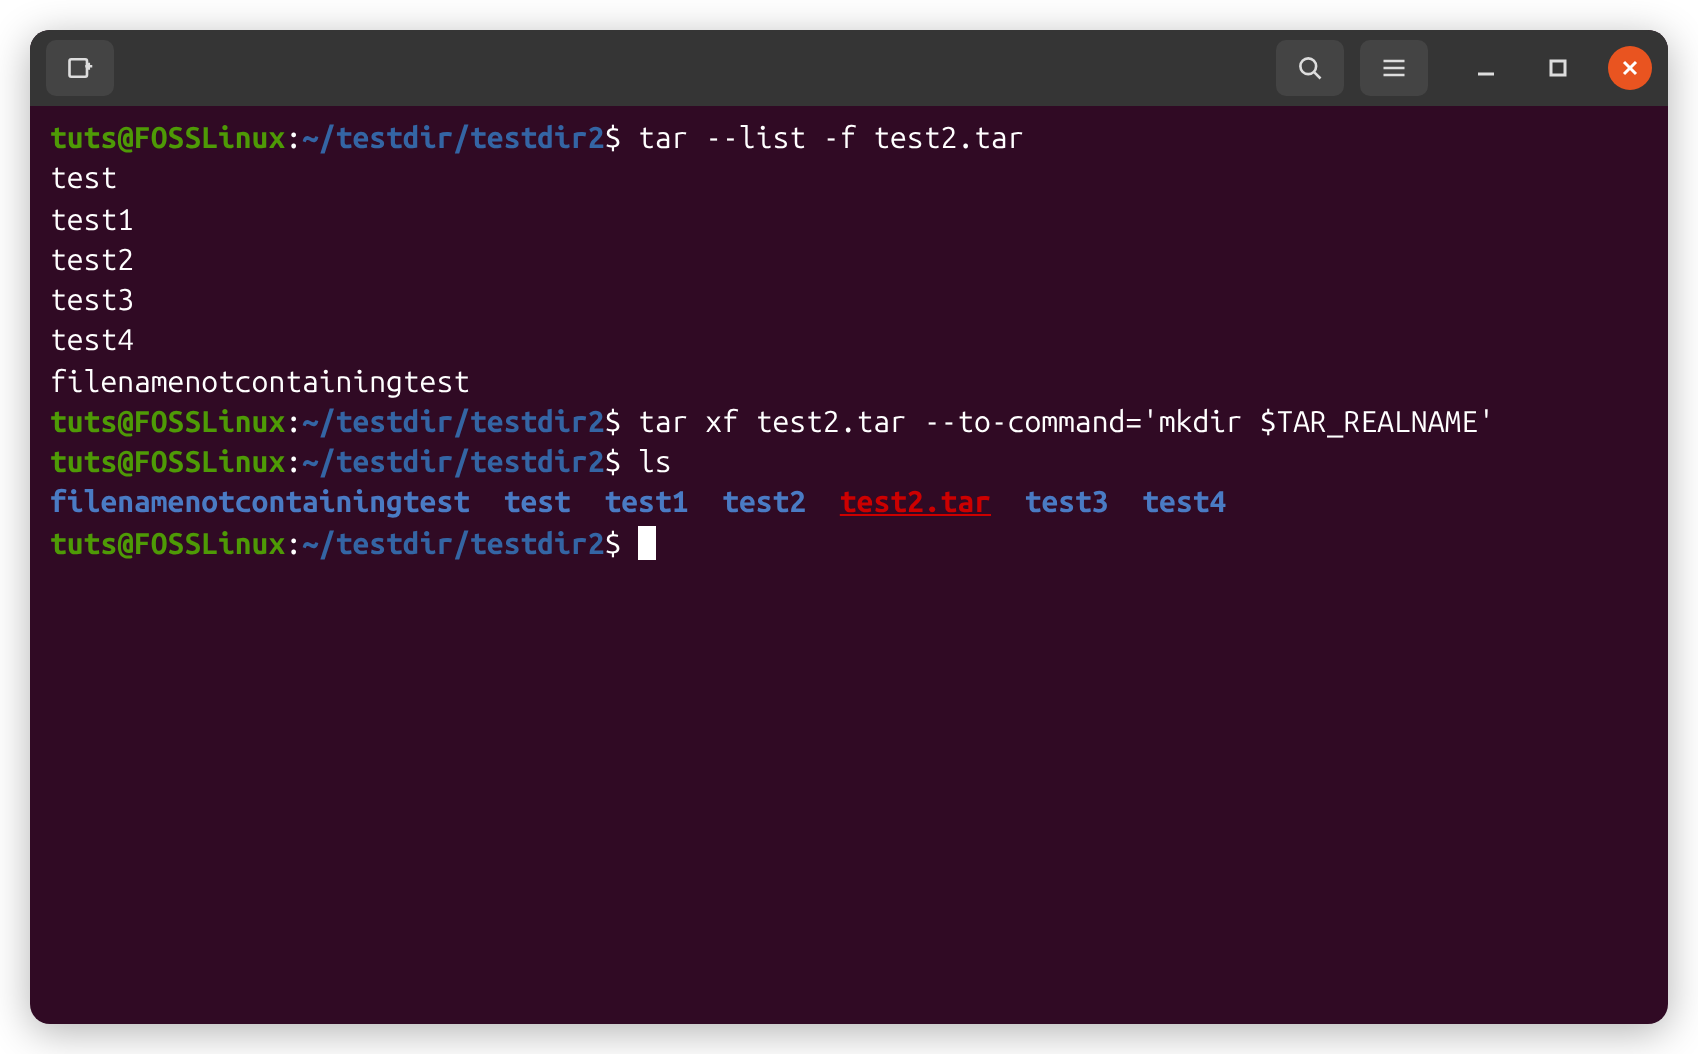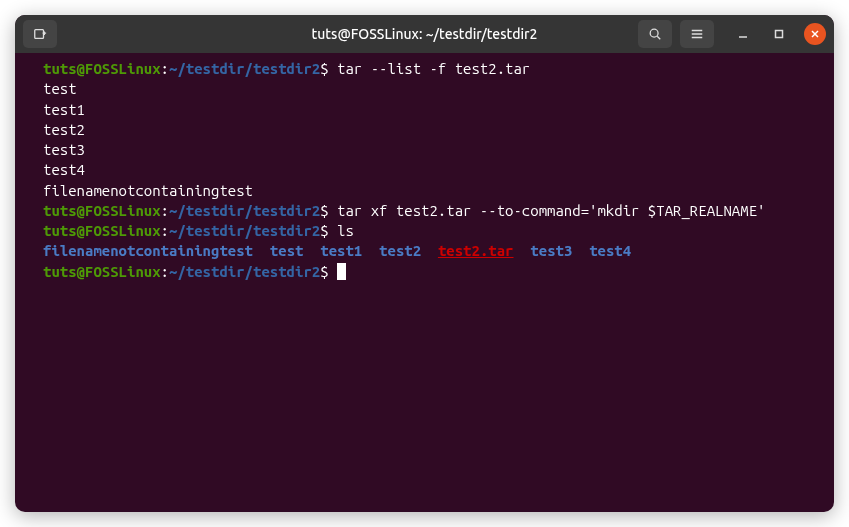--- a/index.html
+++ b/index.html
@@ -155,38 +155,36 @@
     .cursor {
       display: inline-block;
       width: 9px;
       height: 17px;
       background: #ffffff;
       vertical-align: text-bottom;
     }
     
     .line {
       display: block;
-      margin-left: 18px;
     }
   </style>
 </head>
 <body>
 
 <div class="terminal-window">
   <div class="titlebar">
     <div class="titlebar-left">
       <div class="new-tab-btn">
         <svg viewBox="0 0 16 16" fill="none" stroke="#dddddd" stroke-width="1.5">
           <rect x="2" y="3" width="10" height="10" rx="1"></rect>
           <line x1="11" y1="7" x2="15" y2="7"></line>
           <line x1="13" y1="5" x2="13" y2="9"></line>
         </svg>
       </div>
     </div>
-    <div class="title">tuts@FOSSLinux: ~/testdir/testdir2</div>
     <div class="titlebar-right">
       <div class="header-btn">
         <svg viewBox="0 0 16 16" fill="none" stroke="#dddddd" stroke-width="1.5">
           <circle cx="7" cy="7" r="4.5"></circle>
           <line x1="10.5" y1="10.5" x2="14" y2="14"></line>
         </svg>
       </div>
       <div class="header-btn">
         <svg viewBox="0 0 16 16" fill="none" stroke="#dddddd" stroke-width="1.5">
           <line x1="2" y1="4" x2="14" y2="4"></line>

